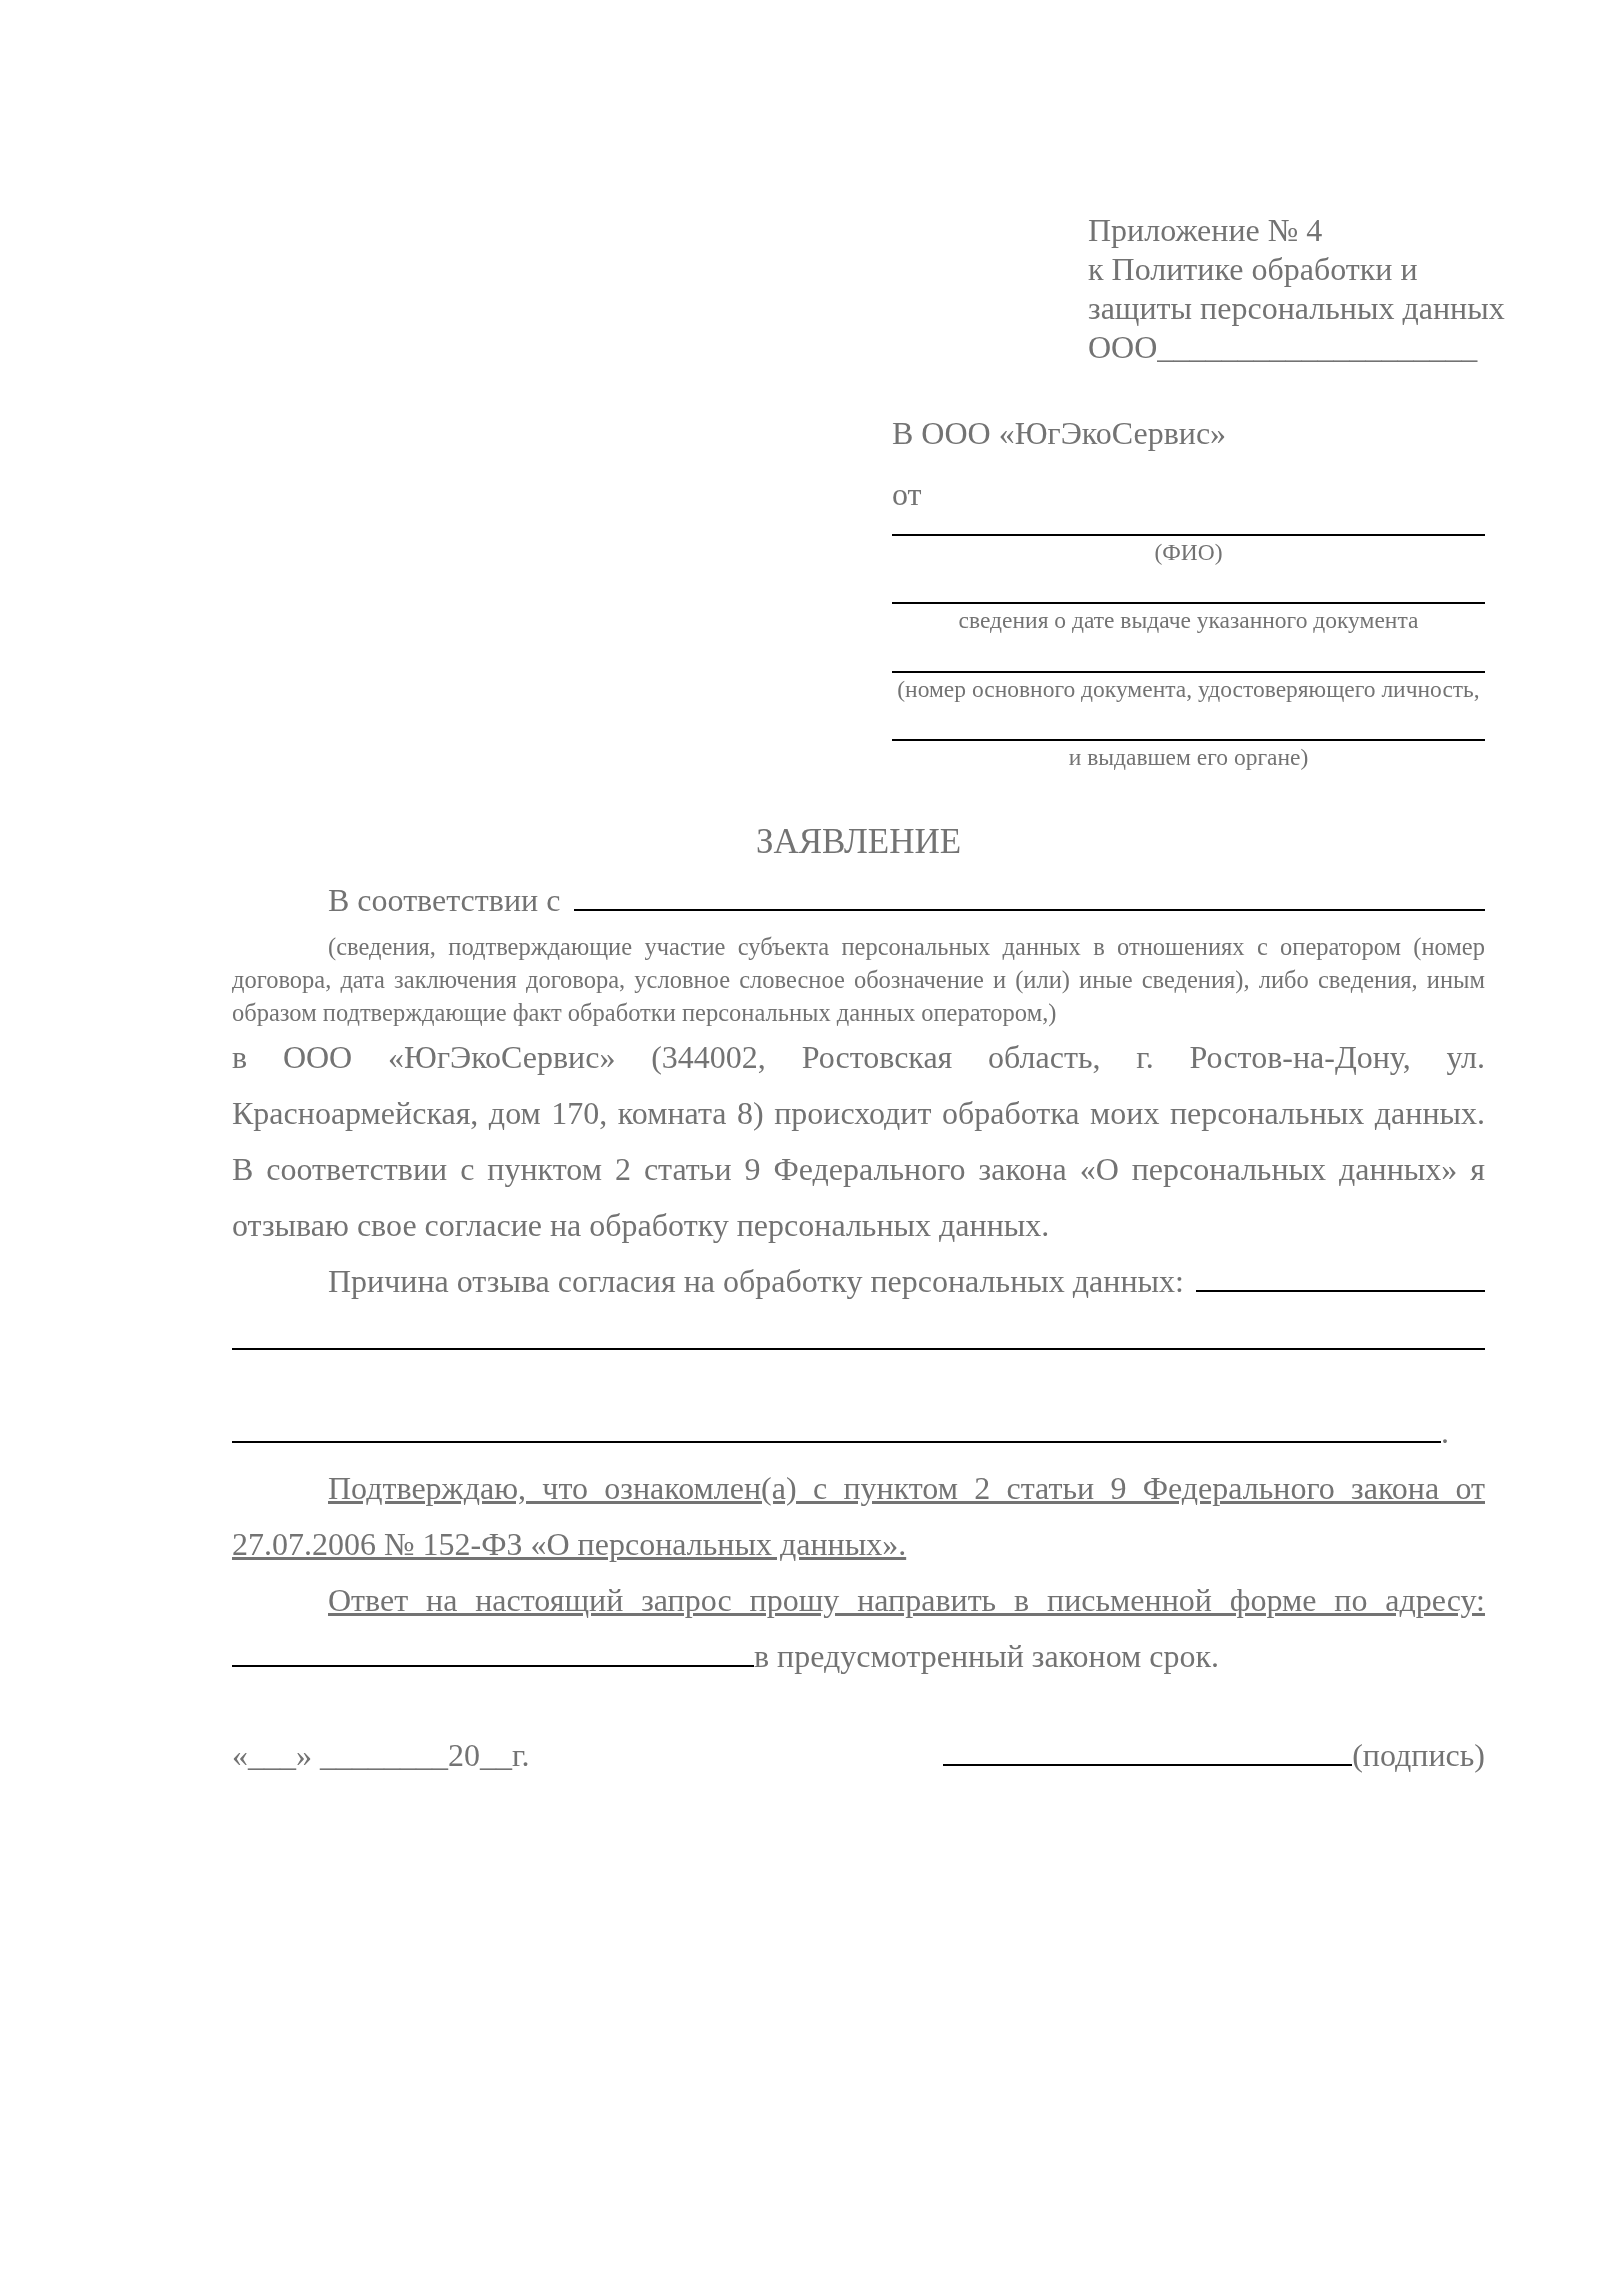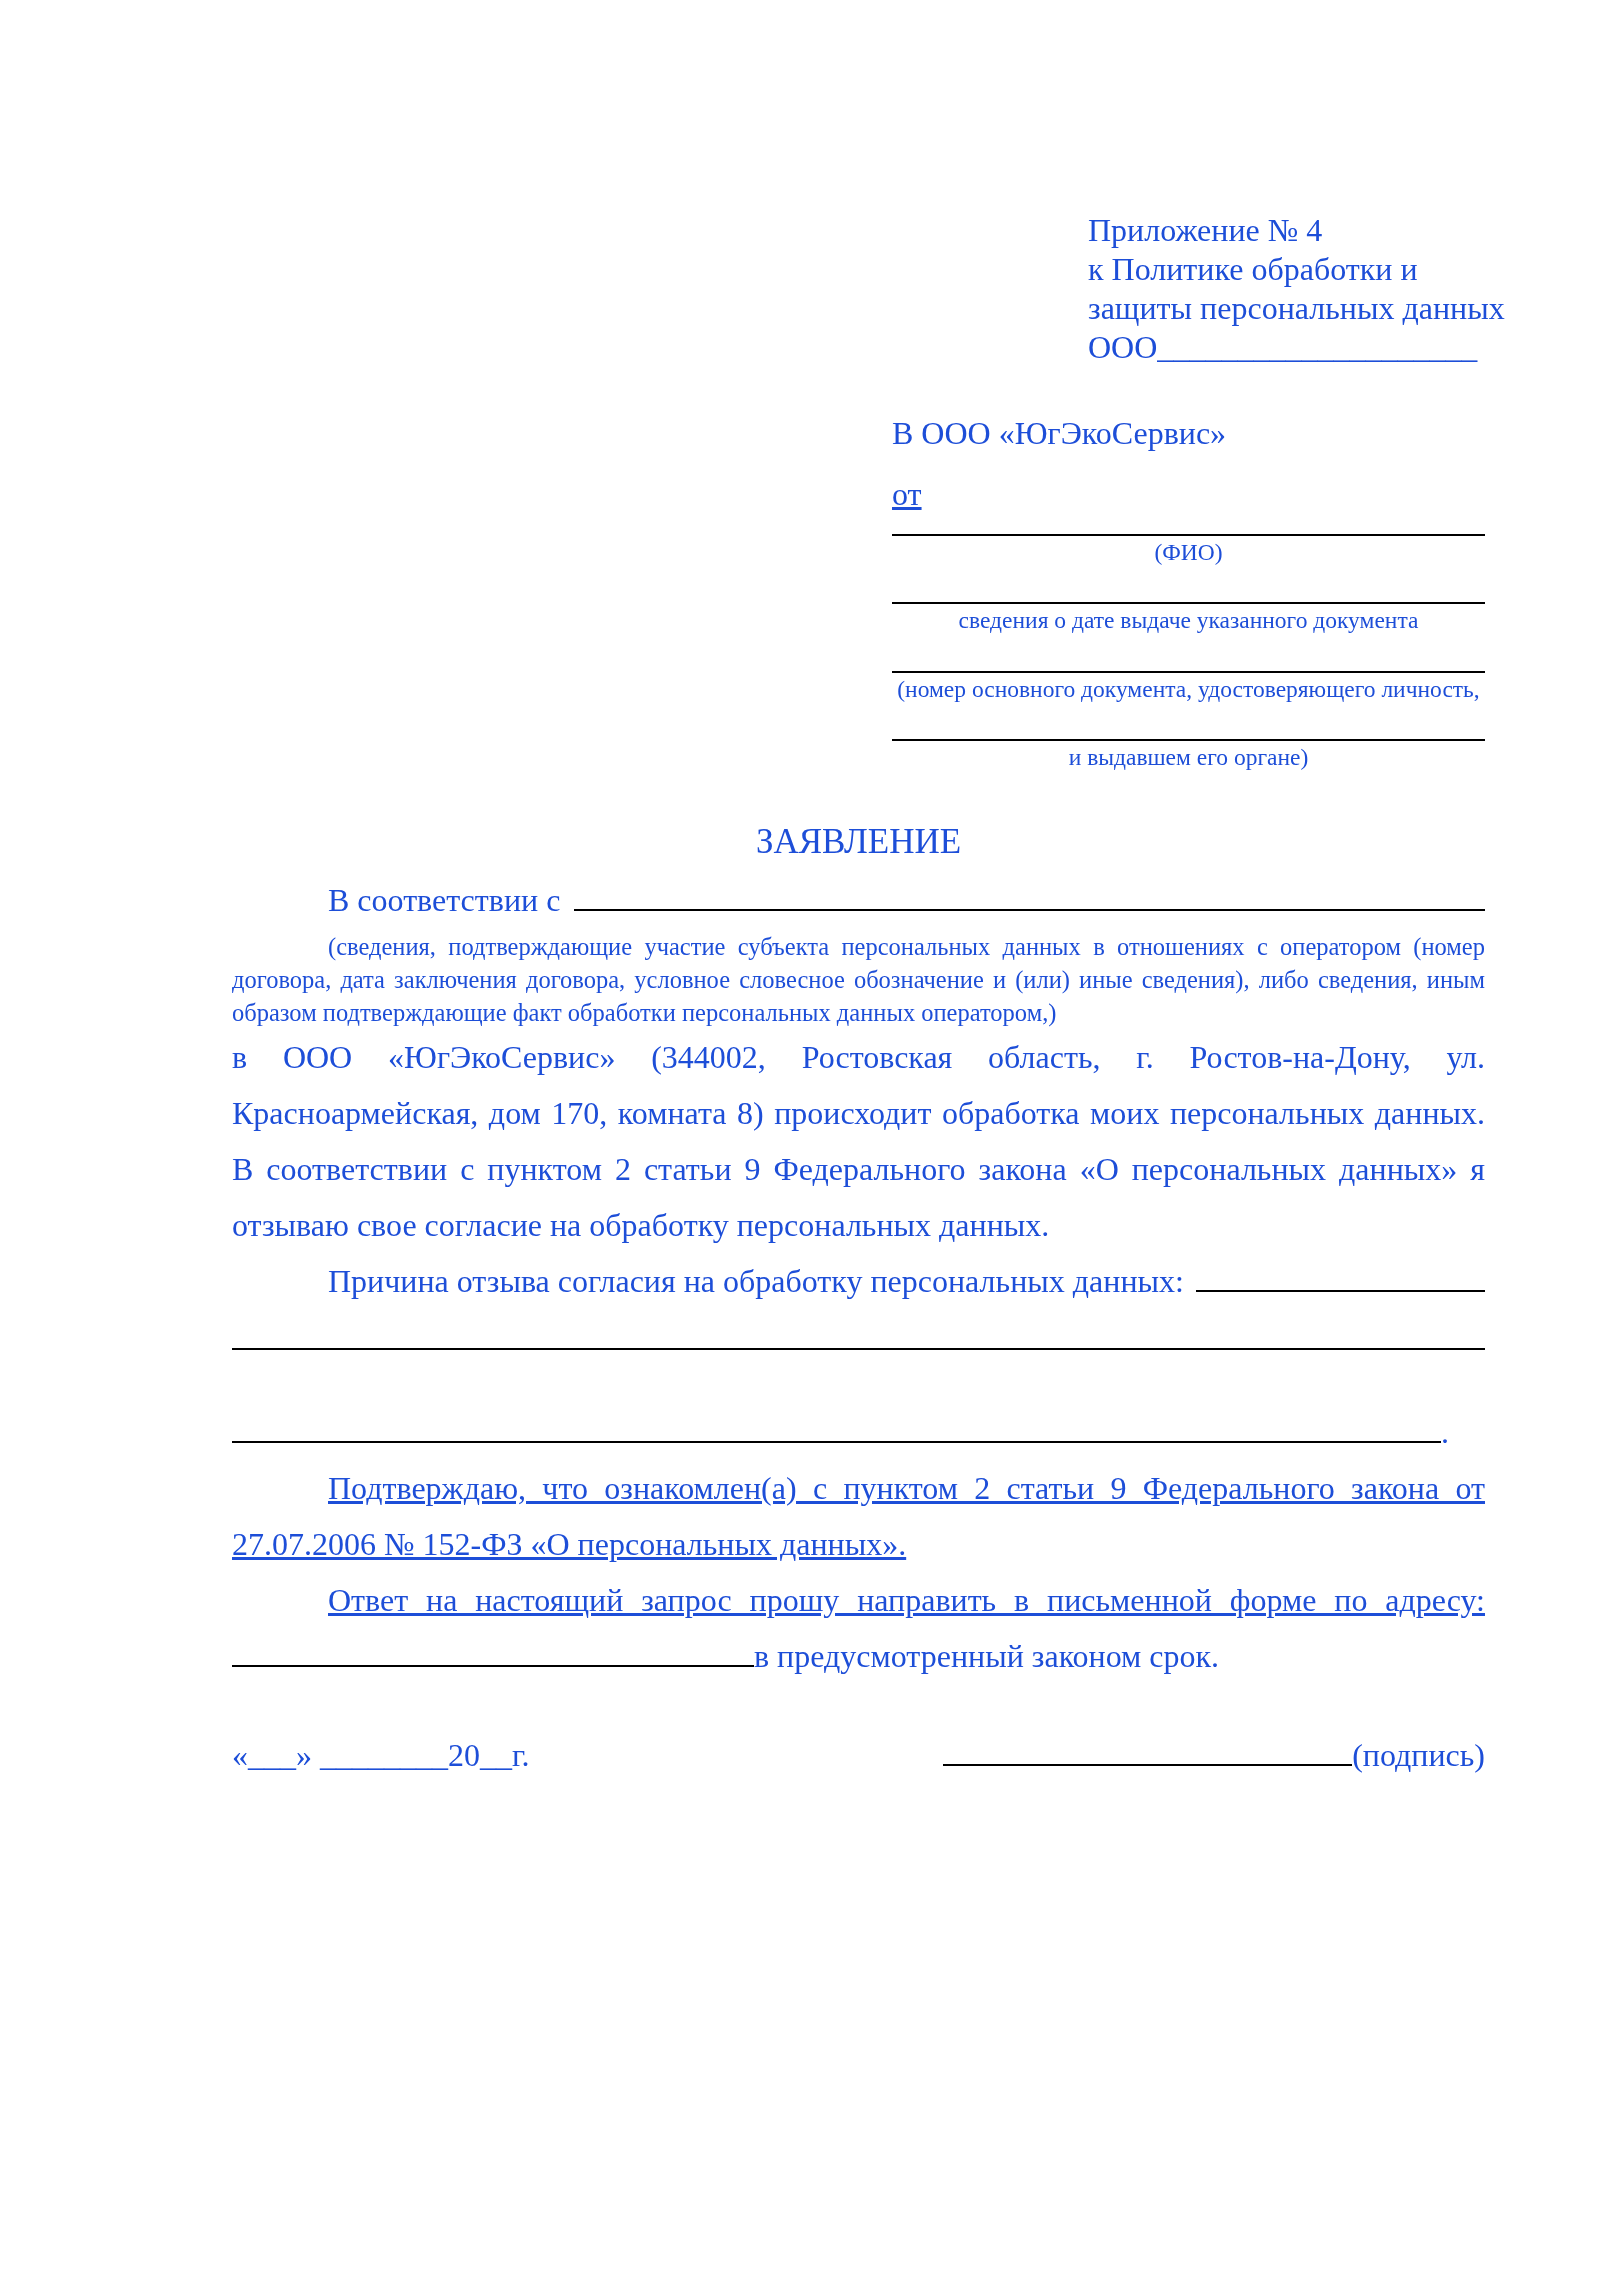--- a/index.html
+++ b/index.html
@@ -1,21 +1,21 @@
 <!DOCTYPE html>
 <html><head>
 <meta charset="utf-8">
 <style>
   html, body { margin: 0; padding: 0; background: #ffffff; }
   .page {
     position: relative;
     width: 1621px;
     height: 2293px;
     background: #ffffff;
-    color: #1d4ed8;
+    color: #737373;
     font-family: "Liberation Serif", "DejaVu Serif", serif;
     box-sizing: border-box;
     padding: 211px 136px 0 232px;
     overflow: hidden;
   }
   
   .t15 { font-size: 32px; line-height: 56px; }     
   .small { font-size: 24.5px; line-height: 33px; }   
   
   .appendix { width: 397px; margin-left: auto; }
@@ -24,21 +24,21 @@
   .doc-title {
     margin-top: 47px;
     text-align: center;
     font-weight: bold;
     font-size: 37px;
     line-height: 45px;
   }
   
   .addressee { width: 593px; margin-left: auto; margin-top: 44px; }
   .addr-line { font-size: 32px; line-height: 39px; }
-  .addr-from { margin-top: 21.6px; text-decoration: underline; }
+  .addr-from { margin-top: 21.6px; }
   .afield .uline { height: 0; border-bottom: 2.9px solid #000; margin-top: 20.6px; }
   .afield .cap {
     font-size: 23.5px; line-height: 27.4px; margin-top: 2.9px;
     text-align: center; white-space: nowrap;
   }
   .afield + .afield .uline { margin-top: 36px; }
   
   .stmt-heading {
     margin-top: 49px;
     text-align: center;

